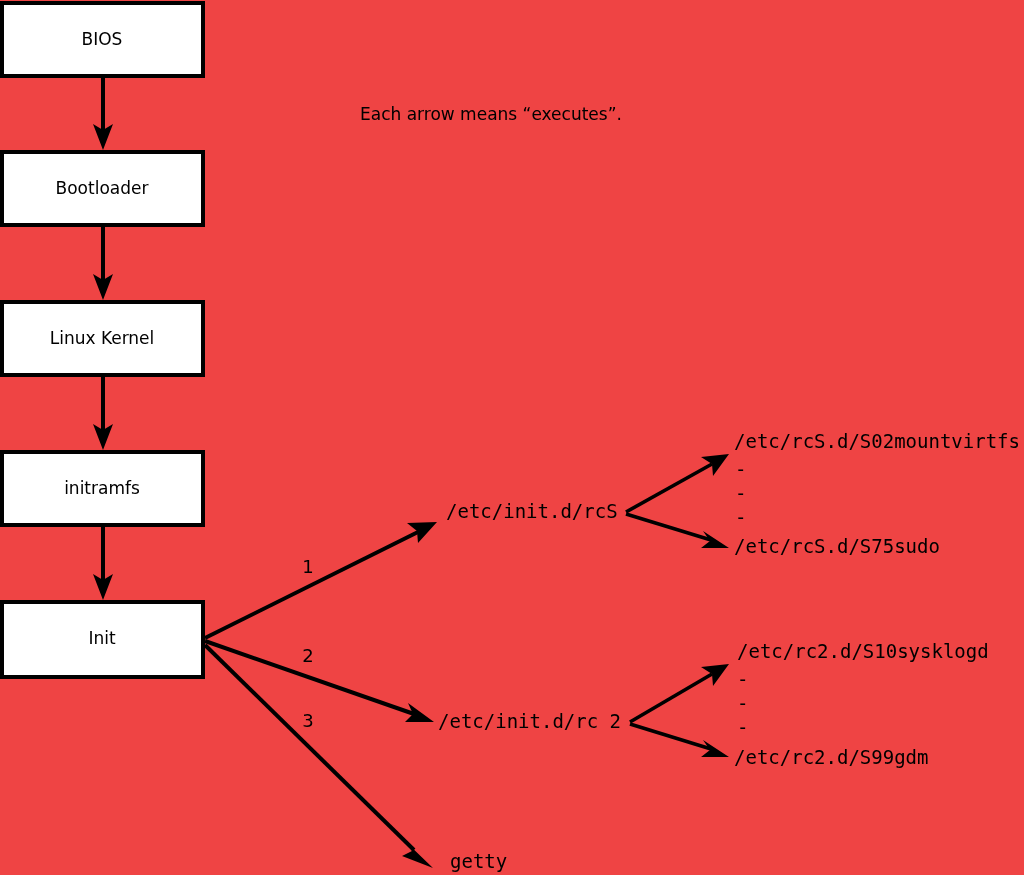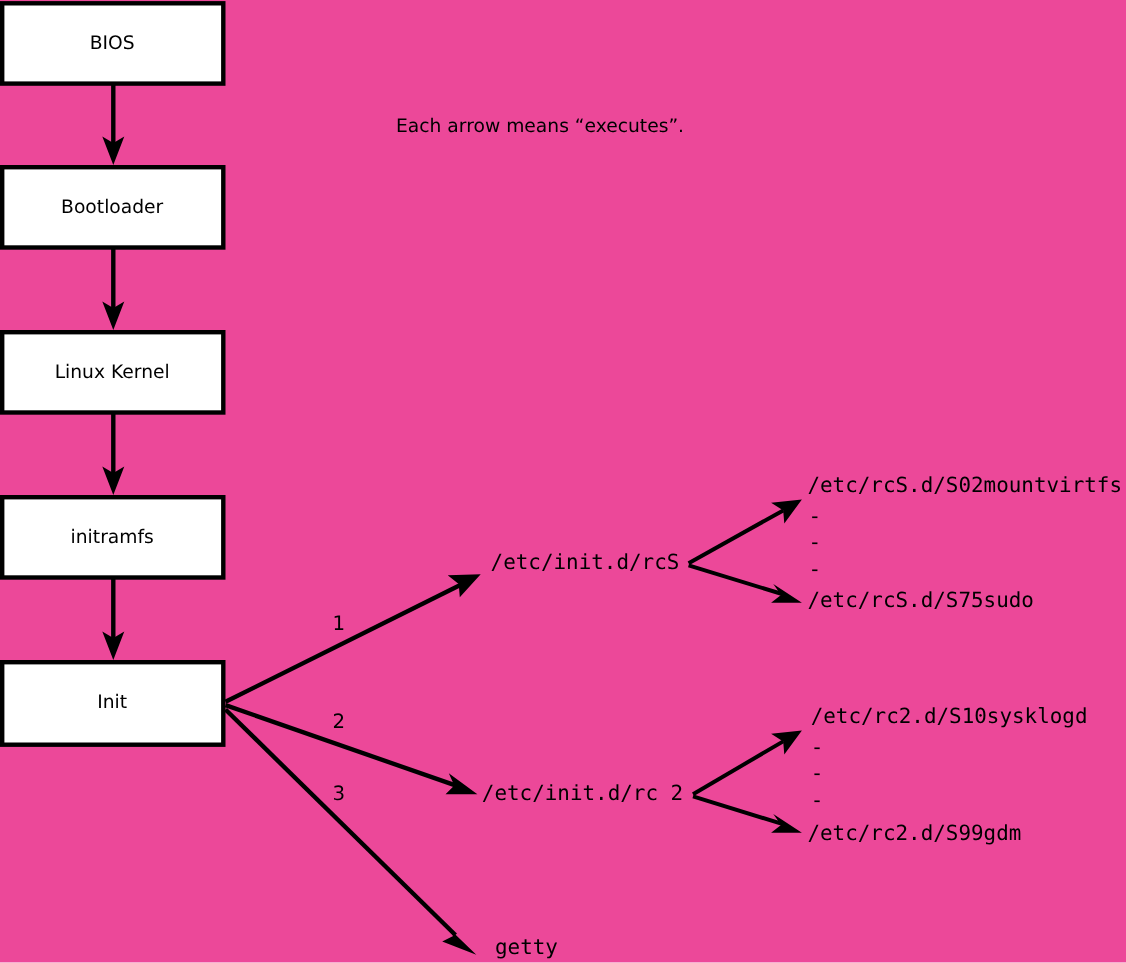--- a/index.html
+++ b/index.html
@@ -8,21 +8,21 @@
     padding: 0;
     background: #ffffff;
   }
   body {
     font-family: "DejaVu Sans", sans-serif;
   }
   #canvas {
     position: relative;
     width: 1024px;
     height: 875px;
-    background: #ec4899;
+    background: #ef4444;
     overflow: hidden;
   }
   svg#diagram {
     position: absolute;
     left: 0;
     top: 0;
     width: 1024px;
     height: 875px;
   }
   .box-rect {

